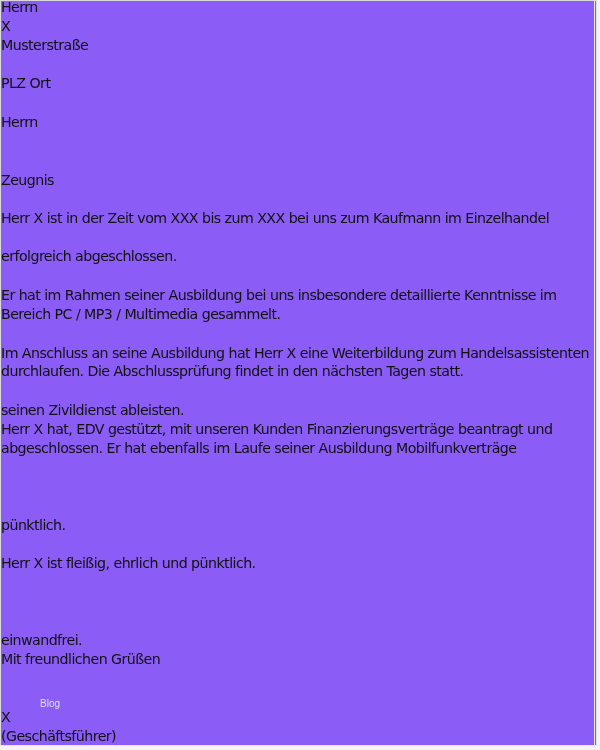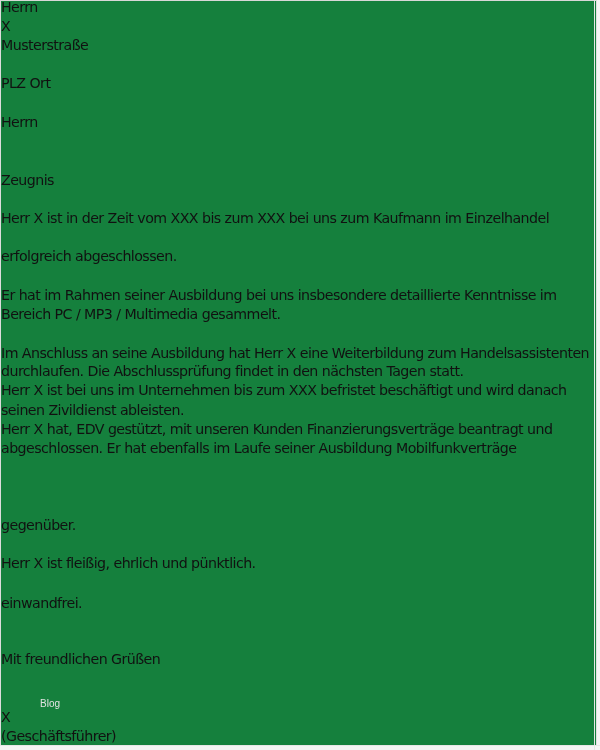--- a/index.html
+++ b/index.html
@@ -12,21 +12,21 @@
     overflow: hidden;
     background: #f4f4f4;
     position: relative;
   }
   .page {
     position: absolute;
     left: 0;
     top: 0;
     width: 597px;
     height: 746px;
-    background: #15803d;
+    background: #8b5cf6;
     border-top: 1px solid #d8d8d8;
     border-left: 1px solid #dcdcdc;
     border-right: 1px solid #e0e0e0;
     border-bottom: 1px solid #e2e2e2;
     box-sizing: border-box;
   }
   .edge-right {
     position: absolute;
     right: 5px;
     top: 0;
@@ -75,30 +75,29 @@
   <div class="text" style="top:170px">Zeugnis</div>
 
   <div class="text" style="top:208px">Herr X ist in der Zeit vom XXX bis zum XXX bei uns zum Kaufmann im Einzelhandel</div>
   <div class="text" style="top:246px">erfolgreich abgeschlossen.</div>
 
   <div class="text" style="top:285px">Er hat im Rahmen seiner Ausbildung bei uns insbesondere detaillierte Kenntnisse im</div>
   <div class="text" style="top:304px">Bereich PC / MP3 / Multimedia gesammelt.</div>
 
   <div class="text" style="top:343px">Im Anschluss an seine Ausbildung hat Herr X eine Weiterbildung zum Handelsassistenten</div>
   <div class="text" style="top:361px">durchlaufen. Die Abschlussprüfung findet in den nächsten Tagen statt.</div>
-  <div class="text" style="top:380px">Herr X ist bei uns im Unternehmen bis zum XXX befristet beschäftigt und wird danach</div>
   <div class="text" style="top:400px">seinen Zivildienst ableisten.</div>
   <div class="text" style="top:419px">Herr X hat, EDV gestützt, mit unseren Kunden Finanzierungsverträge beantragt und</div>
   <div class="text" style="top:438px">abgeschlossen. Er hat ebenfalls im Laufe seiner Ausbildung Mobilfunkverträge</div>
 
-  <div class="text" style="top:515px">gegenüber.</div>
+  <div class="text" style="top:515px">pünktlich.</div>
 
   <div class="text" style="top:553px">Herr X ist fleißig, ehrlich und pünktlich.</div>
 
-  <div class="text" style="top:593px">einwandfrei.</div>
+  <div class="text" style="top:630px">einwandfrei.</div>
 
   <div class="text" style="top:649px">Mit freundlichen Grüßen</div>
 
   <div class="watermark">Blog</div>
 
   <div class="text" style="top:707px">X</div>
   <div class="text" style="top:726px">(Geschäftsführer)</div>
 </div>
 <div class="edge-right"></div>
 <div class="edge-bottom"></div>

